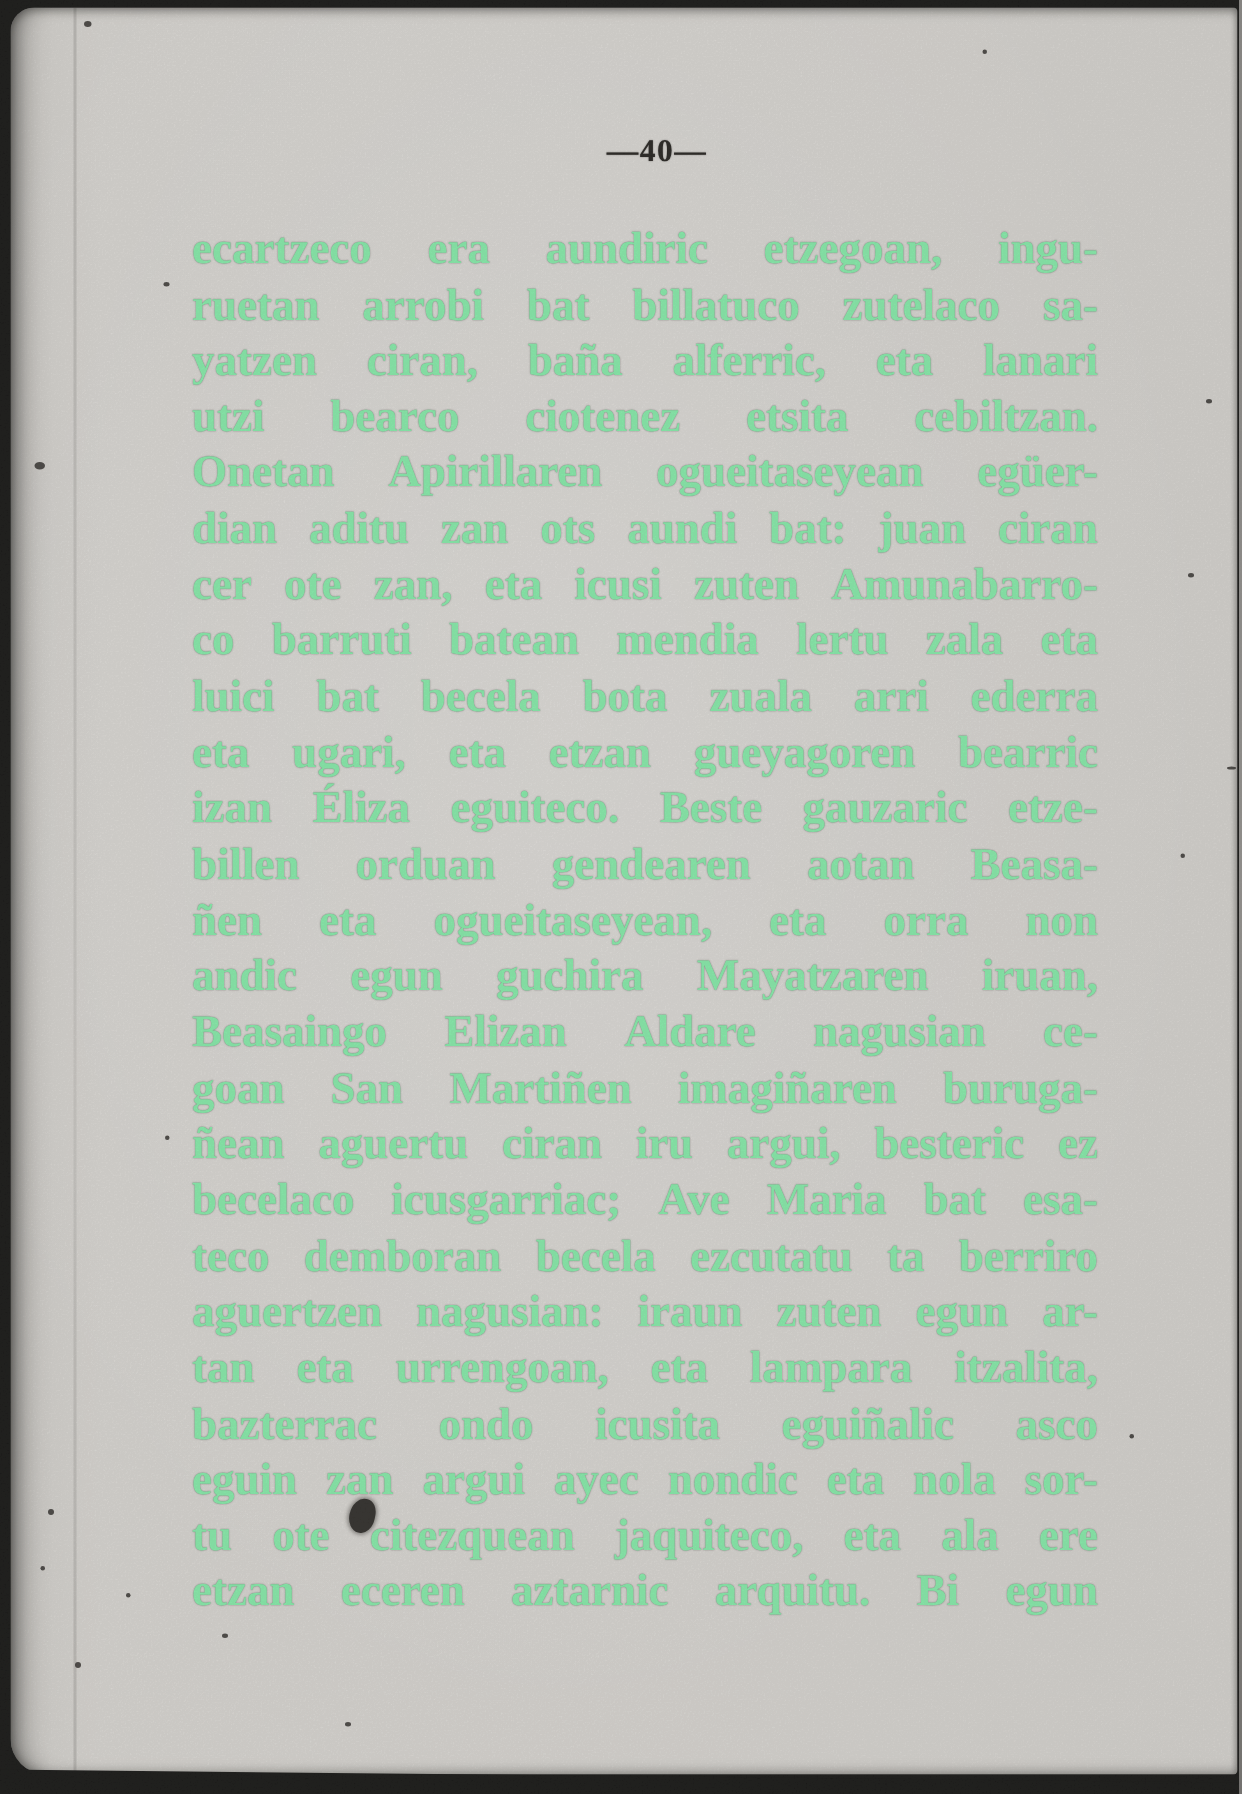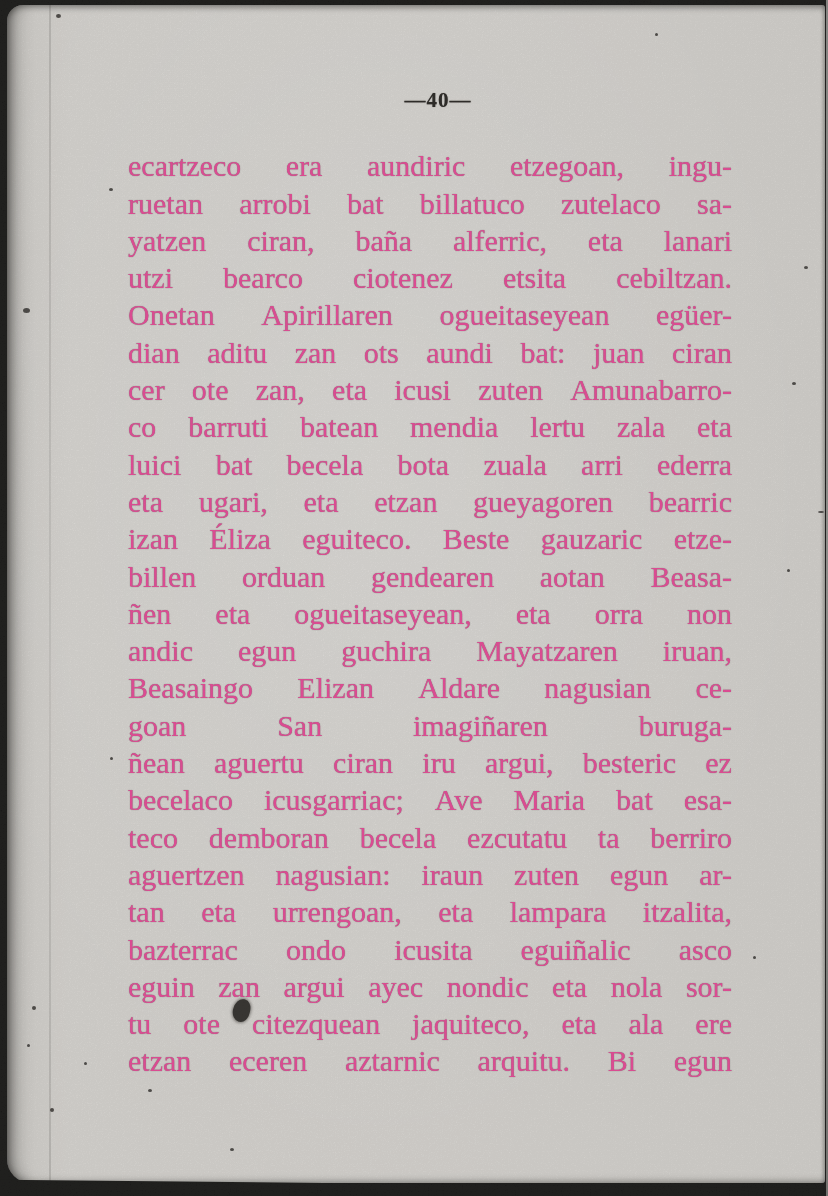--- a/index.html
+++ b/index.html
@@ -38,21 +38,21 @@
   }
   .grain{position:absolute;inset:0;pointer-events:none;opacity:.14;}
   .page-number{
     position:absolute;left:338px;top:88px;width:200px;
     text-align:center;font-size:21px;font-weight:700;color:#24221f;
     letter-spacing:1px;
     text-shadow:0 0 1px rgba(36,34,31,0.65);
   }
   .text-block{
     position:absolute;left:128px;top:146px;width:604px;
-    color:#ec4899;font-size:30px;font-weight:400;
+    color:#86efac;font-size:30px;font-weight:700;
     text-shadow:0 0 1px rgba(36,34,31,0.6);
   }
   .text-block .line{
     display:flex;justify-content:space-between;
     height:37.3px;align-items:flex-end;white-space:nowrap;
   }
   .speck{position:absolute;background:#2e2c29;border-radius:50%;opacity:.85;}
   .blot{
     position:absolute;left:233px;top:999px;width:17px;height:23px;
     background:#1d1b18;border-radius:55% 45% 50% 50%;
@@ -187,20 +187,21 @@
       <div class="line">
         <span>Beasaingo</span>
         <span>Elizan</span>
         <span>Aldare</span>
         <span>nagusian</span>
         <span>ce-</span>
       </div>
       <div class="line">
         <span>goan</span>
         <span>San</span>
+        <span>Martiñen</span>
         <span>imagiñaren</span>
         <span>buruga-</span>
       </div>
       <div class="line">
         <span>ñean</span>
         <span>aguertu</span>
         <span>ciran</span>
         <span>iru</span>
         <span>argui,</span>
         <span>besteric</span>

